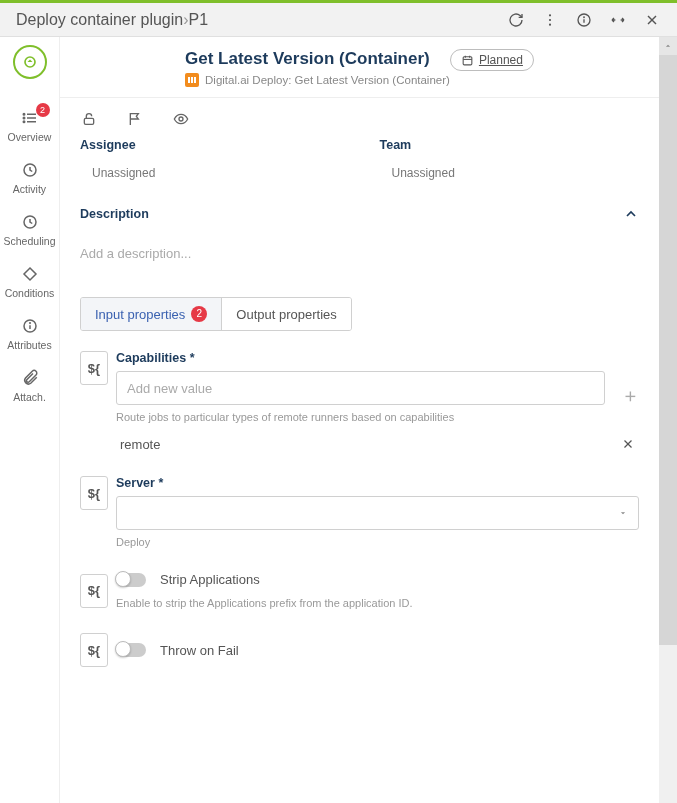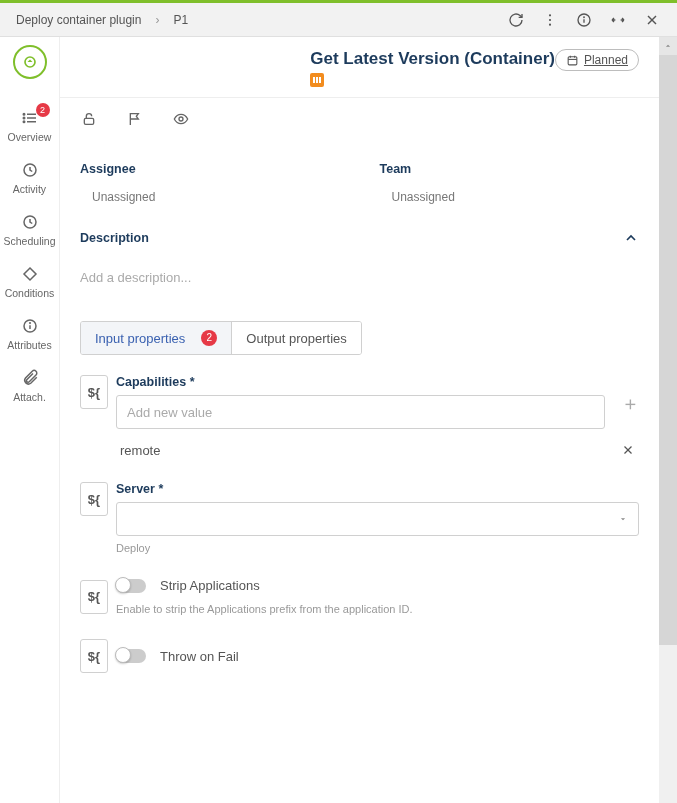--- a/index.html
+++ b/index.html
@@ -1,66 +1,66 @@
 <!DOCTYPE html>
 <html><head>
 <meta charset="utf-8">
 <style>
   * { box-sizing: border-box; margin: 0; padding: 0; }
   body { font-family: -apple-system, BlinkMacSystemFont, "Segoe UI", Arial, sans-serif; font-size: 13px; color: #3a3a3a; background: #f5f5f5; }
   .window { width: 677px; height: 803px; background: #fff; display: flex; flex-direction: column; position: relative; }
   .topbar-green { height: 3px; background: #7fbf2b; }
   .header-bar { height: 34px; background: #f2f2f2; border-bottom: 1px solid #e0e0e0; display: flex; align-items: center; padding: 0 16px; justify-content: space-between; }
-  .breadcrumb { display: flex; gap: 14px; font-size: 12px; color: #555; }
+  .breadcrumb { display: flex; gap: 0; font-size: 16px; color: #555; }
   .breadcrumb .sep { color: #999; }
   .header-actions { display: flex; align-items: center; gap: 16px; }
   .header-icon { width: 18px; height: 18px; display: flex; align-items: center; justify-content: center; color: #555; cursor: pointer; }
   .header-icon svg { width: 16px; height: 16px; }
   .main { flex: 1; display: flex; overflow: hidden; }
   .left-rail { width: 60px; background: #fff; border-right: 1px solid #eee; display: flex; flex-direction: column; align-items: center; padding-top: 8px; }
   .rail-logo { width: 34px; height: 34px; border: 2px solid #7fbf2b; border-radius: 50%; display: flex; align-items: center; justify-content: center; margin-bottom: 20px; }
   .rail-logo svg { width: 20px; height: 20px; }
   .rail-item { width: 60px; display: flex; flex-direction: column; align-items: center; padding: 10px 0 8px 0; cursor: pointer; position: relative; }
   .rail-item .icon { width: 18px; height: 18px; color: #666; display:flex; align-items:center; justify-content:center; }
   .rail-item .label { font-size: 10.5px; color: #666; margin-top: 4px; }
   .rail-badge { position: absolute; top: 4px; right: 10px; background: #e63946; color: #fff; font-size: 9px; border-radius: 50%; width: 14px; height: 14px; display: flex; align-items: center; justify-content: center; line-height:1; }
   .content { flex: 1; display: flex; flex-direction: column; overflow: hidden; }
-  .title-row { padding: 12px 20px 10px 20px; display: flex; justify-content: flex-end; align-items: flex-start; border-bottom: 1px solid #eee; }
+  .title-row { padding: 12px 20px 10px 20px; display: flex; justify-content: center; align-items: flex-start; border-bottom: 1px solid #eee; }
   .title-left { display: flex; flex-direction: column; gap: 4px; }
   .page-title { font-size: 17px; font-weight: 600; color: #1d3b5c; }
   .subtitle { display: flex; align-items: center; gap: 6px; font-size: 11.5px; color: #888; }
   .sub-icon { width: 14px; height: 14px; background: #f28c1e; border-radius: 2px; display: flex; align-items: center; justify-content: center; }
   .sub-icon svg { width:10px; height:10px; }
   .status-pill { border: 1px solid #bdbdbd; border-radius: 14px; padding: 3px 10px; display: flex; align-items: center; gap: 5px; font-size: 12px; color: #555; cursor:pointer;text-decoration:underline; }
   .status-pill svg { width: 13px; height: 13px; }
   .toolbar-icons { padding: 12px 20px 10px 20px; display: flex; gap: 28px; color: #666; }
   .toolbar-icons .ticon { cursor: pointer; width:18px; height:18px; display:flex; align-items:center; justify-content:center; }
   .toolbar-icons svg { width: 16px; height: 16px; }
-  .scroll-area { flex: 1; overflow-y: auto; padding: 0 20px 32px 20px; position: relative; margin-top: 24px; }
+  .scroll-area { flex: 1; overflow-y: auto; padding: 0 20px 32px 20px; position: relative; }
   .two-col { display: flex; gap: 40px; margin-bottom: 20px; }
   .col { flex: 1; }
   .field-label { font-size: 12.5px; font-weight: 600; color: #1d3b5c; margin-bottom: 14px; }
   .field-value { font-size: 12px; color: #777; padding-left: 12px; }
   .section-row { display: flex; justify-content: space-between; align-items: center; padding: 6px 0; cursor: pointer; }
   .section-row .field-label { margin-bottom: 0; }
   .chev { width: 16px; height: 16px; color: #1d3b5c; }
   .desc-placeholder { font-size: 13px; color: #aaa; margin: 18px 0 36px 0; cursor:text; }
   .tabs { display: flex; border: 1px solid #d0d0d0; border-radius: 3px; width: fit-content; margin-bottom: 20px; overflow:hidden; }
-  .tab { padding: 8px 14px; font-size: 13px; color: #555; cursor: pointer; display: flex; align-items: center; gap: 16px; background:#fff; }
+  .tab { padding: 8px 14px; font-size: 13px; color: #555; cursor: pointer; display: flex; align-items: center; gap: 6px; background:#fff; }
   .tab.active { background: #f3f5f8; color: #3a61b0; border-right: 1px solid #d0d0d0; }
   .tab-badge { background: #e63946; color: #fff; font-size: 10px; border-radius: 50%; width: 16px; height: 16px; display: flex; align-items: center; justify-content: center; line-height:1; }
   .form-block { margin-bottom: 24px; }
   .form-row { display: flex; gap: 8px; align-items: flex-start; }
   .var-btn { width: 28px; height: 34px; border: 1px solid #d0d0d0; border-radius: 3px; display: flex; align-items: center; justify-content: center; font-size: 13px; font-weight: 600; color: #555; cursor: pointer; background:#fff; flex-shrink:0; }
   .form-group { flex: 1; display: flex; flex-direction: column; }
   .input-label { font-size: 12.5px; font-weight: 600; color: #1d3b5c; margin-bottom: 6px; }
   .text-input { height: 34px; border: 1px solid #d0d0d0; border-radius: 3px; padding: 0 10px; font-size: 13px; color: #555; width: 100%; background:#fff; }
   .text-input::placeholder { color: #aaa; }
   .help-text { font-size: 11px; color: #999; margin-top: 6px; }
-  .input-with-plus { display: flex; align-items: flex-start; gap: 17px; }
+  .input-with-plus { display: flex; align-items: flex-end; gap: 17px; }
   .plus-btn { width: 18px; height: 18px; color: #aaa; cursor: pointer; display:flex; align-items:center; justify-content:center; }
   .chip-row { display: flex; align-items: flex-start; justify-content: space-between; padding: 14px 4px 0 4px; margin-left:36px; }
   .chip-text { font-size: 13px; color: #555; }
   .chip-remove { width: 14px; height: 14px; color: #555; cursor: pointer; display:flex; align-items:center; justify-content:center; }
   .select-input { height: 34px; border: 1px solid #d0d0d0; border-radius: 3px; padding: 0 10px; display: flex; align-items: center; justify-content: flex-end; cursor:pointer; background:#fff; }
   .select-input svg { width: 10px; height: 10px; color: #888; }
   .toggle-row { display: flex; align-items: center; gap: 14px; }
   .toggle { width: 30px; height: 14px; background: #ccc; border-radius: 7px; position: relative; cursor: pointer; }
   .toggle .knob { width: 16px; height: 16px; background: #fff; border: 1px solid #bbb; border-radius: 50%; position: absolute; left: -1px; top: -2px; box-shadow: 0 1px 2px rgba(0,0,0,.2); }
   .toggle-label { font-size: 13px; color: #555; }
@@ -188,20 +188,21 @@
         <div class="title-left">
           <div class="page-title">Get Latest Version (Container)</div>
           <div class="subtitle">
             <div class="sub-icon">
               <svg viewBox="0 0 10 10">
                   <rect x="1" y="2" width="2" height="6" fill="#fff"></rect>
                   <rect x="4" y="2" width="2" height="6" fill="#fff"></rect>
                   <rect x="7" y="2" width="2" height="6" fill="#fff"></rect>
                 </svg>
             </div>
+            <span>Digital.ai Deploy: Get Latest Version (Container)</span>
           </div>
         </div>
         <div class="status-pill">
           <svg viewBox="0 0 24 24" fill="none" stroke="currentColor" stroke-width="2">
               <rect x="4" y="5" width="16" height="15" rx="2"></rect>
               <line x1="4" y1="10" x2="20" y2="10"></line>
               <line x1="8" y1="3" x2="8" y2="7"></line>
               <line x1="16" y1="3" x2="16" y2="7"></line>
             </svg>
           <span>Planned</span>
@@ -265,20 +266,21 @@
               <div class="input-label">Capabilities *</div>
               <div class="input-with-plus">
                 <input class="text-input" type="text" placeholder="Add new value" style="">
                 <div class="plus-btn">
                   <svg viewBox="0 0 24 24" fill="none" stroke="currentColor" stroke-width="2">
                       <line x1="12" y1="5" x2="12" y2="19"></line>
                       <line x1="5" y1="12" x2="19" y2="12"></line>
                     </svg>
                 </div>
               </div>
+              <div class="help-text">Route jobs to particular types of remote runners based on capabilities</div>
             </div>
           </div>
           <div class="chip-row">
             <span class="chip-text">remote</span>
             <div class="chip-remove">
               <svg viewBox="0 0 24 24" fill="none" stroke="currentColor" stroke-width="2">
                   <line x1="6" y1="6" x2="18" y2="18"></line>
                   <line x1="6" y1="18" x2="18" y2="6"></line>
                 </svg>
             </div>

